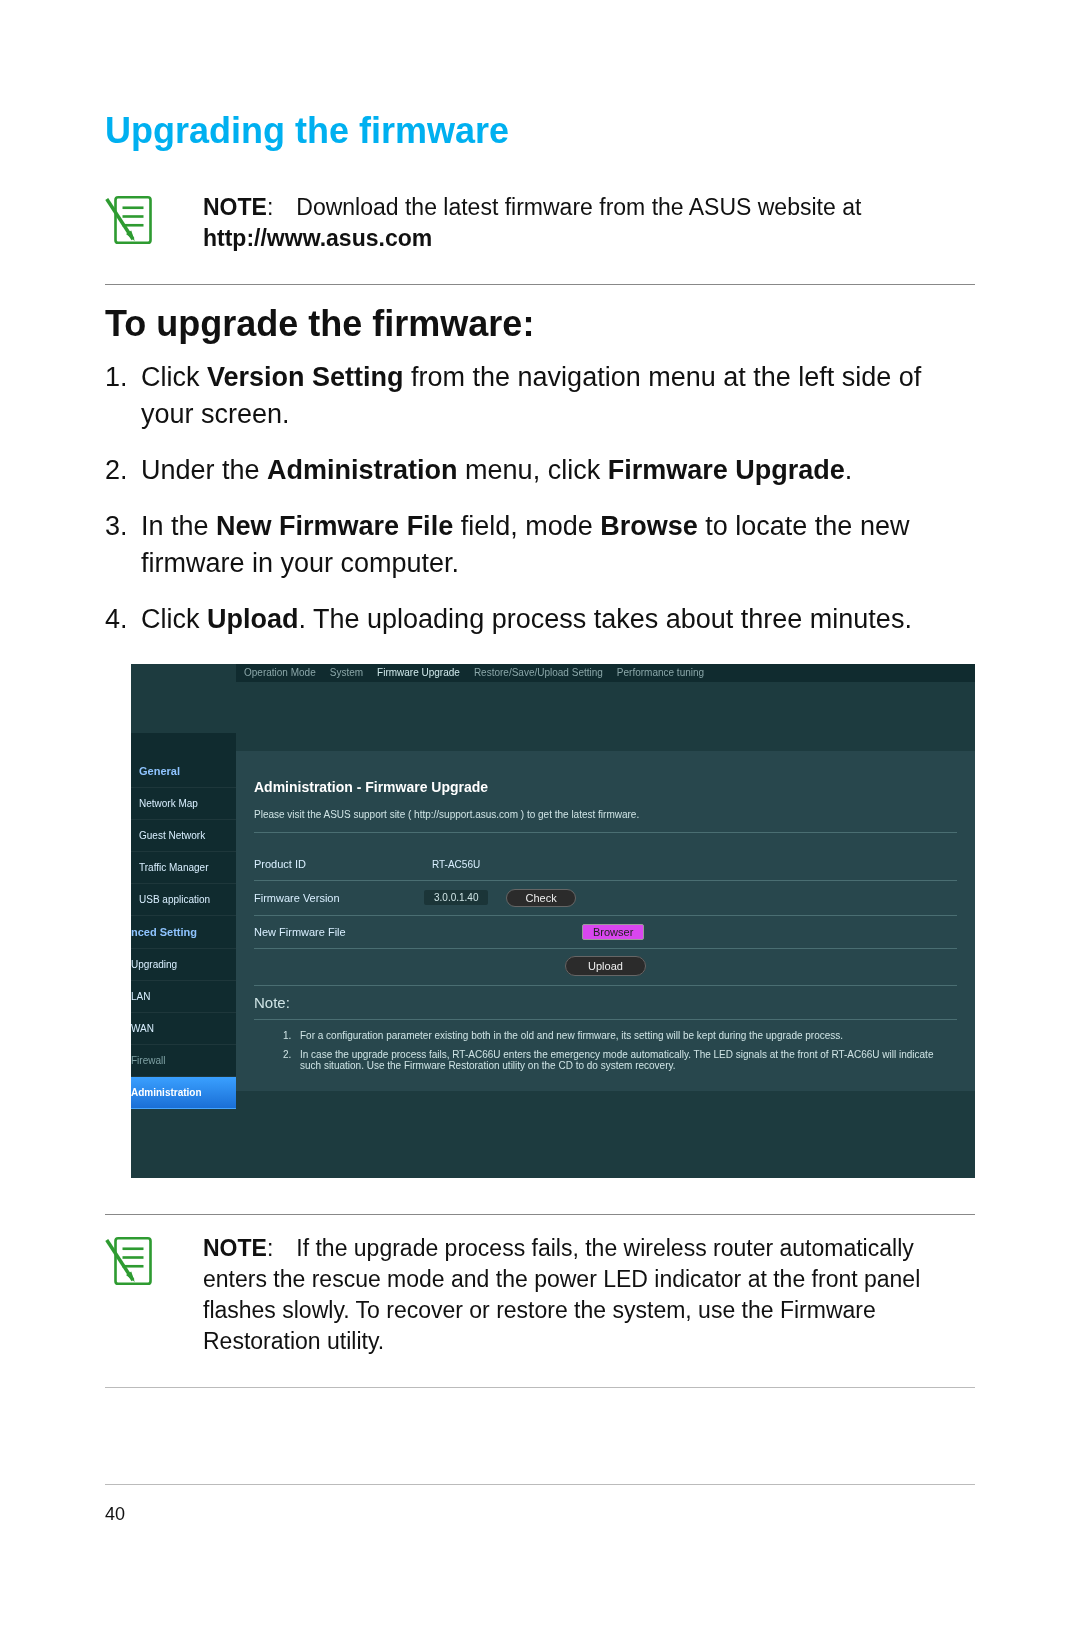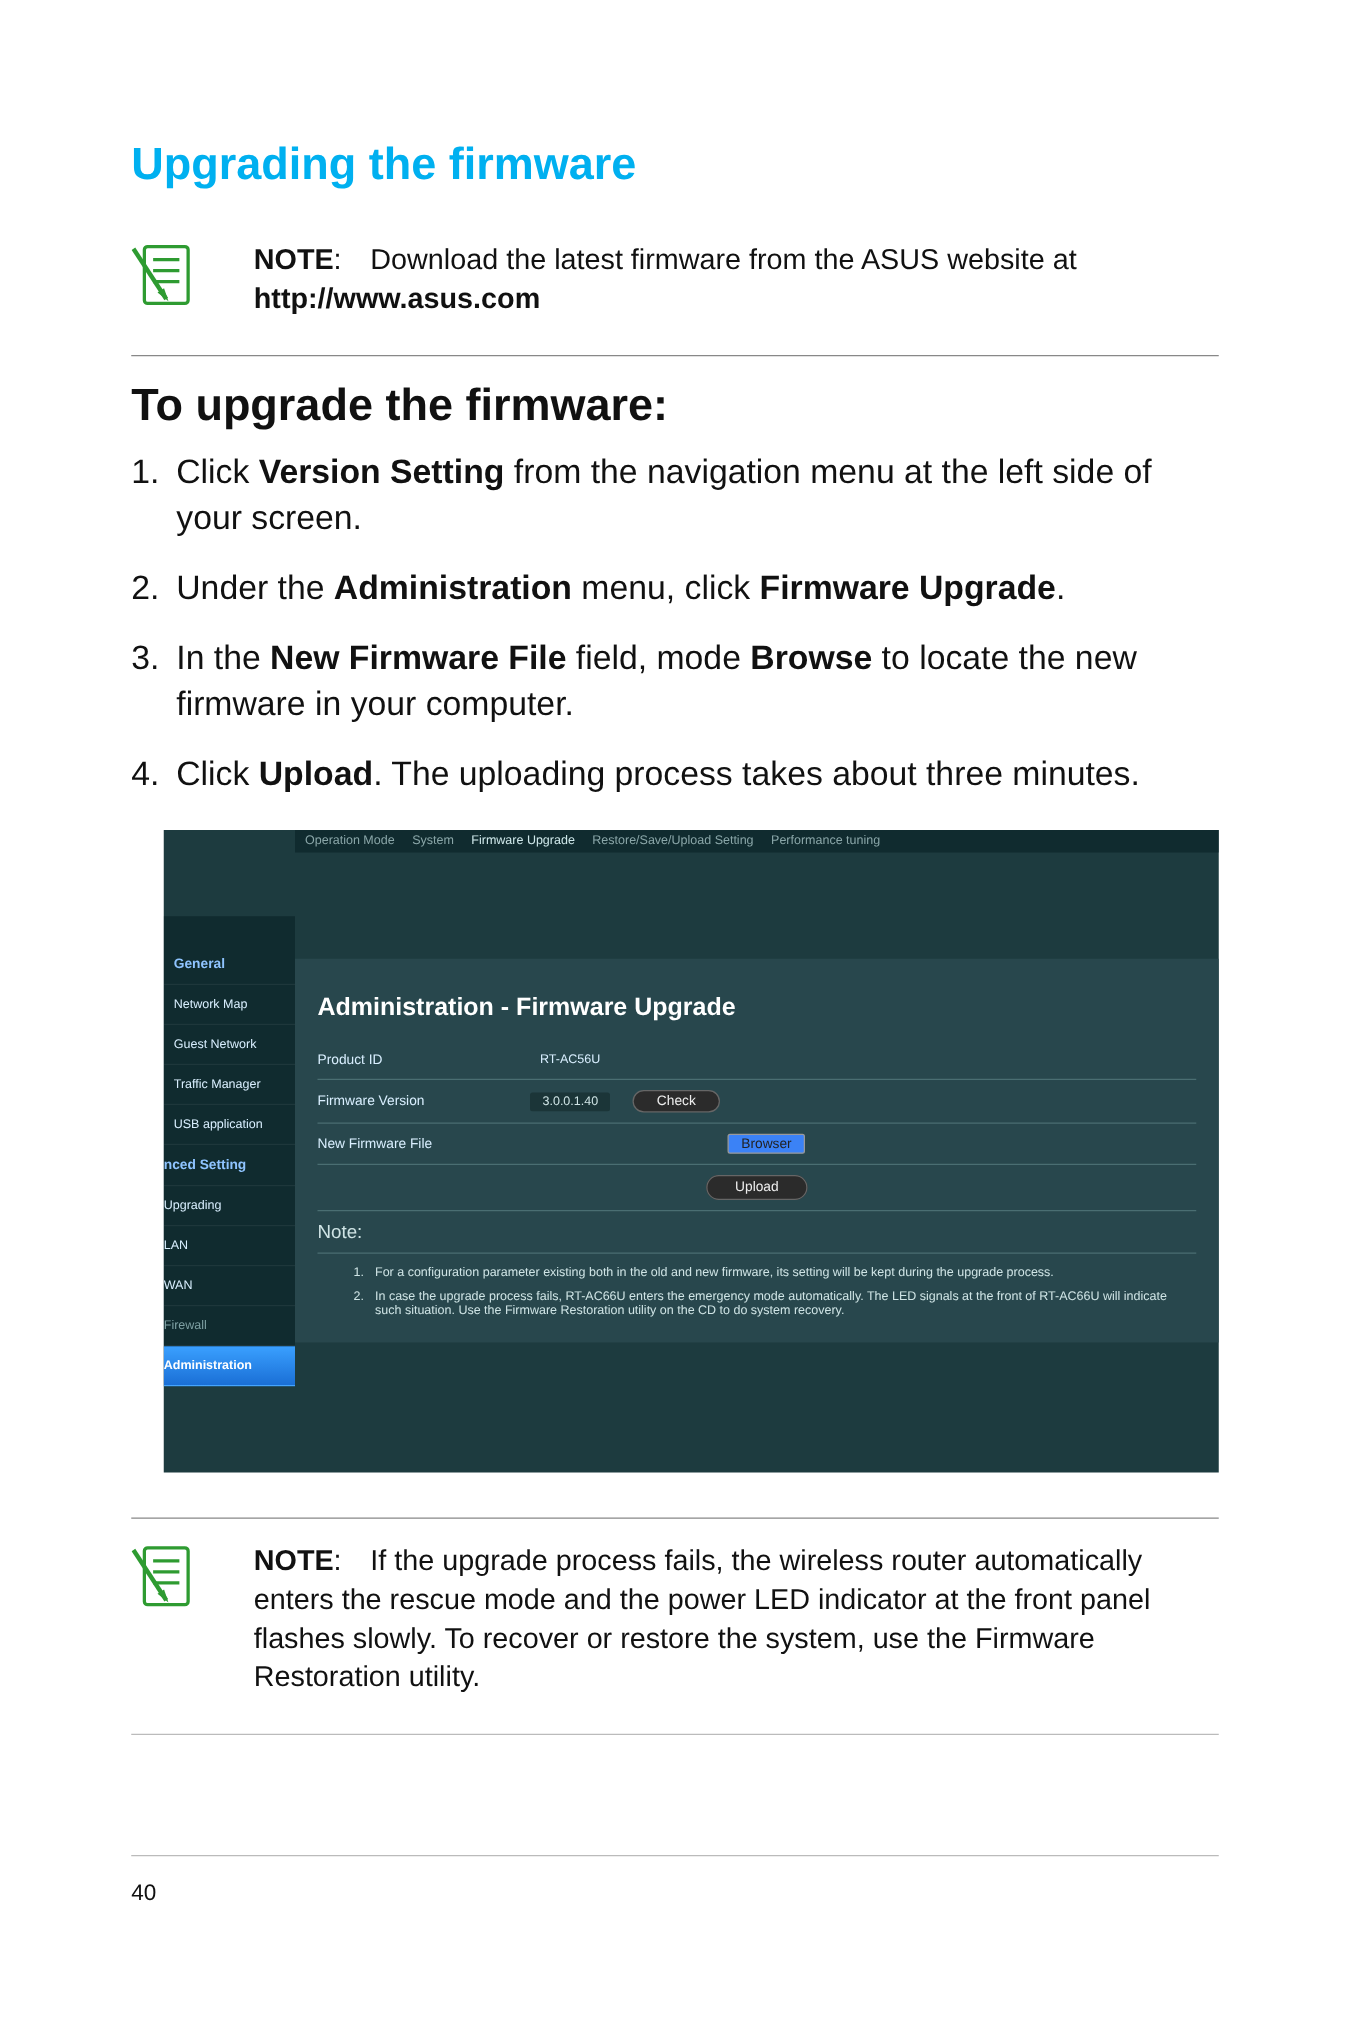--- a/index.html
+++ b/index.html
@@ -98,21 +98,21 @@
       background: linear-gradient(#3aa0ff,#1a6fd6);
       color: #fff;
       font-weight: 700;
     }
     .ss-main {
       flex: 1;
       background: #28474d;
       padding: 22px 18px 8px 18px;
       position: relative;
     }
-    .ss-title { font-size: 20px; font-weight: 700; margin-bottom: 14px; padding-top: 6px;}
+    .ss-title { font-size: 14px; font-weight: 700; margin-bottom: 14px; padding-top: 6px;}
     .ss-support { font-size: 10px; color: #cfe4e5; margin-bottom: 16px; border-bottom:1px solid #4a6e72; padding-bottom:12px;}
     .ss-row {
       display: flex;
       align-items: center;
       padding: 8px 0;
       border-bottom: 1px solid #4a6e72;
       font-size: 11px;
     }
     .ss-label { width: 170px; color: #d9efff; }
     .ss-val {
@@ -130,21 +130,21 @@
     .ss-btn {
       background: #2b2b2b;
       color: #eee;
       border: 1px solid #666;
       border-radius: 10px;
       padding: 2px 18px;
       font-size: 11px;
       margin-left: 18px;
     }
     .ss-btn.light {
-       background: #3b82f6;
+       background: #d946ef;
        color: #222;
        border-radius: 2px;
        padding: 1px 10px;
        border-color:#999;
     }
     .ss-upload {
       text-align: center;
       padding: 10px 0 12px 0;
       border-bottom: 1px solid #4a6e72;
     }
@@ -215,20 +215,21 @@
       <div class="ss-side-item head cut">nced Setting</div>
       <div class="ss-side-item small cut">Upgrading</div>
       <div class="ss-side-item small cut">LAN</div>
       <div class="ss-side-item small cut">WAN</div>
       <div class="ss-side-item small cut dim">Firewall</div>
       <div class="ss-side-item small cut active">Administration</div>
     </div>
 
     <div class="ss-main">
       <div class="ss-title">Administration - Firmware Upgrade</div>
+      <div class="ss-support">Please visit the ASUS support site ( http://support.asus.com ) to get the latest firmware.</div>
 
       <div class="ss-row">
         <div class="ss-label">Product ID</div>
         <div class="ss-val">RT-AC56U</div>
       </div>
       <div class="ss-row">
         <div class="ss-label">Firmware Version</div>
         <div class="ss-chip">3.0.0.1.40</div>
         <div class="ss-btn">Check</div>
       </div>

